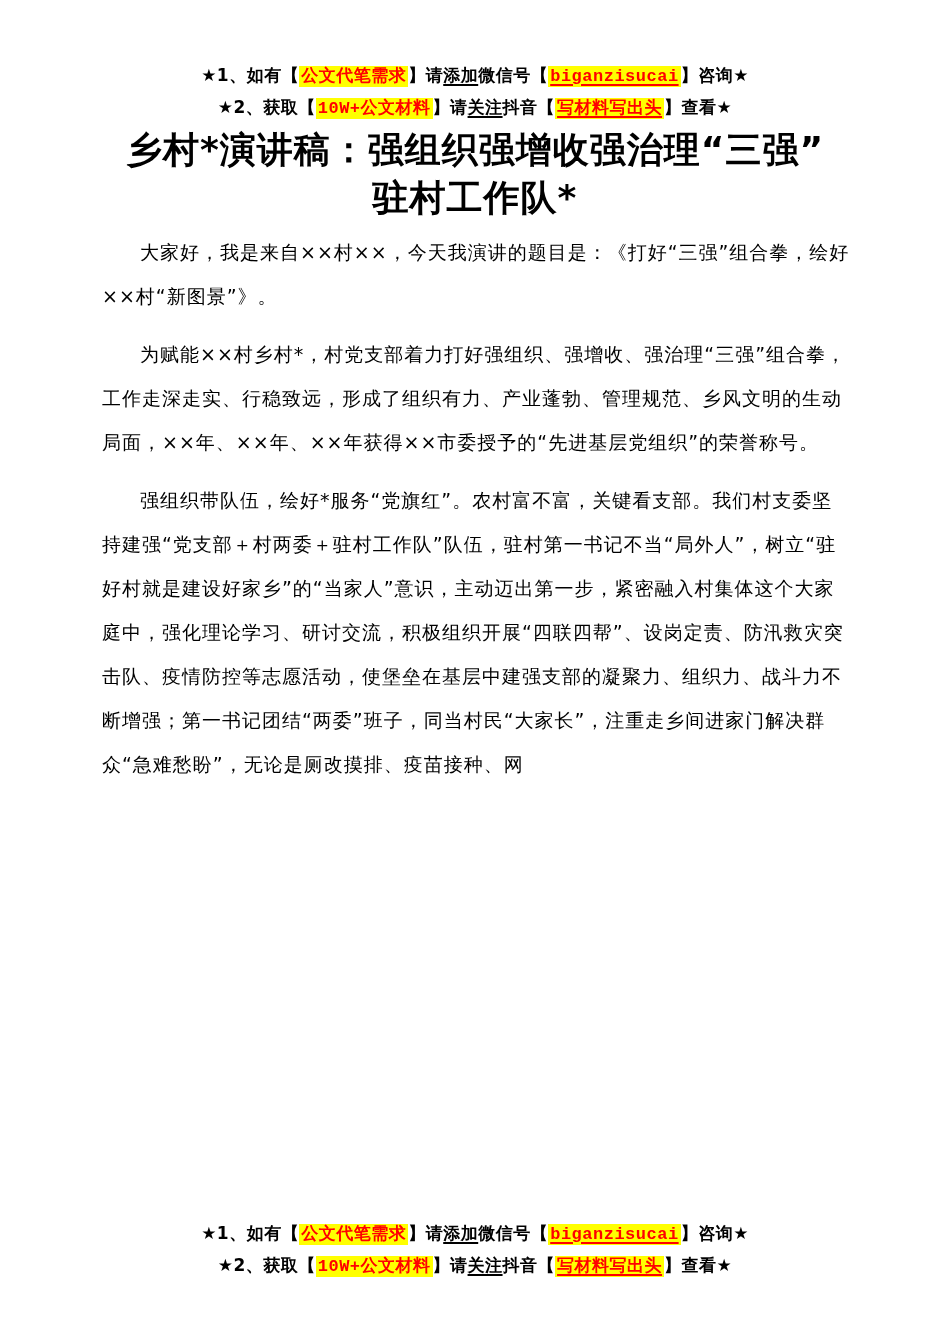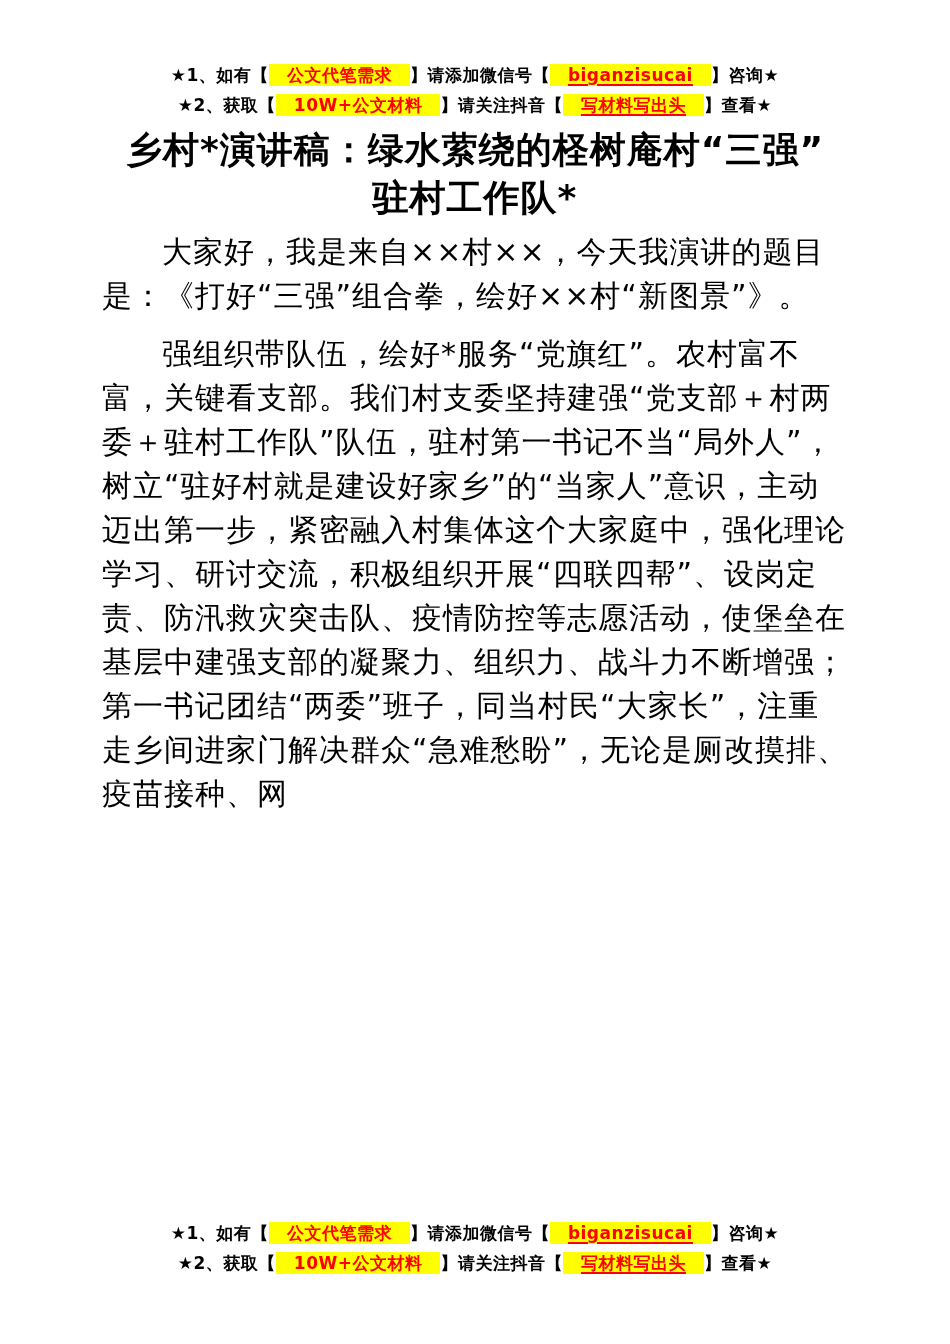--- a/index.html
+++ b/index.html
@@ -26,23 +26,25 @@
     font-size: 17px;
     line-height: 30px;
     letter-spacing: 0.5px;
     white-space: nowrap;
   }
   .promo--top { top: 60px; }
   .promo--bottom { top: 1218px; }
   .hl {
     color: #ff0000;
     background: #ffff00;
-    padding: 1px 18px;
+    padding: 1px 2px;
+    font-family: Liberation Mono, monospace;
   }
   .u-black {
+    text-decoration: underline;
     text-decoration-thickness: 2px;
     text-underline-offset: 3px;
     text-decoration-color: #000000;
   }
   .u-red {
     text-decoration: underline;
     text-decoration-thickness: 2px;
     text-underline-offset: 3px;
     text-decoration-color: #ff0000;
   }
@@ -59,21 +61,21 @@
     letter-spacing: 1px;
   }
   
   .content {
     position: absolute;
     top: 230px;
     left: 102px;
     width: 748px;
     height: 985px;
     overflow: hidden;
-    font-size: 30px;
+    font-size: 19px;
     line-height: 44px;
     letter-spacing: 1px;
     text-align: left;
   }
   .content p {
     text-indent: 2em;
     margin-bottom: 14px;
   }
 </style>
 </head>
@@ -84,26 +86,27 @@
   <div class="promo promo--top">
     <div>
       <span>★1、如有【</span><span class="hl">公文代笔需求</span><span>】请</span><span class="u-black">添加</span><span>微信号【</span><span class="hl u-red">biganzisucai</span><span>】咨询★</span>
     </div>
     <div>
       <span>★2、获取【</span><span class="hl">10W+公文材料</span><span>】请</span><span class="u-black">关注</span><span>抖音【</span><span class="hl u-red">写材料写出头</span><span>】查看★</span>
     </div>
   </div>
 
   <h1 class="doc-title">
-    <span>乡村*演讲稿：绿水萦绕的柽树庵村“三强”</span><br>
+    <span>乡村*演讲稿：强组织强增收强治理“三强”</span><br>
     <span>驻村工作队*</span>
   </h1>
 
   <div class="content">
     <p>大家好，我是来自××村××，今天我演讲的题目是：《打好“三强”组合拳，绘好××村“新图景”》。</p>
+    <p>为赋能××村乡村*，村党支部着力打好强组织、强增收、强治理“三强”组合拳，工作走深走实、行稳致远，形成了组织有力、产业蓬勃、管理规范、乡风文明的生动局面，××年、××年、××年获得××市委授予的“先进基层党组织”的荣誉称号。</p>
     <p>强组织带队伍，绘好*服务“党旗红”。农村富不富，关键看支部。我们村支委坚持建强“党支部＋村两委＋驻村工作队”队伍，驻村第一书记不当“局外人”，树立“驻好村就是建设好家乡”的“当家人”意识，主动迈出第一步，紧密融入村集体这个大家庭中，强化理论学习、研讨交流，积极组织开展“四联四帮”、设岗定责、防汛救灾突击队、疫情防控等志愿活动，使堡垒在基层中建强支部的凝聚力、组织力、战斗力不断增强；第一书记团结“两委”班子，同当村民“大家长”，注重走乡间进家门解决群众“急难愁盼”，无论是厕改摸排、疫苗接种、网</p>
   </div>
 
   <div class="promo promo--bottom">
     <div>
       <span>★1、如有【</span><span class="hl">公文代笔需求</span><span>】请</span><span class="u-black">添加</span><span>微信号【</span><span class="hl u-red">biganzisucai</span><span>】咨询★</span>
     </div>
     <div>
       <span>★2、获取【</span><span class="hl">10W+公文材料</span><span>】请</span><span class="u-black">关注</span><span>抖音【</span><span class="hl u-red">写材料写出头</span><span>】查看★</span>
     </div>

